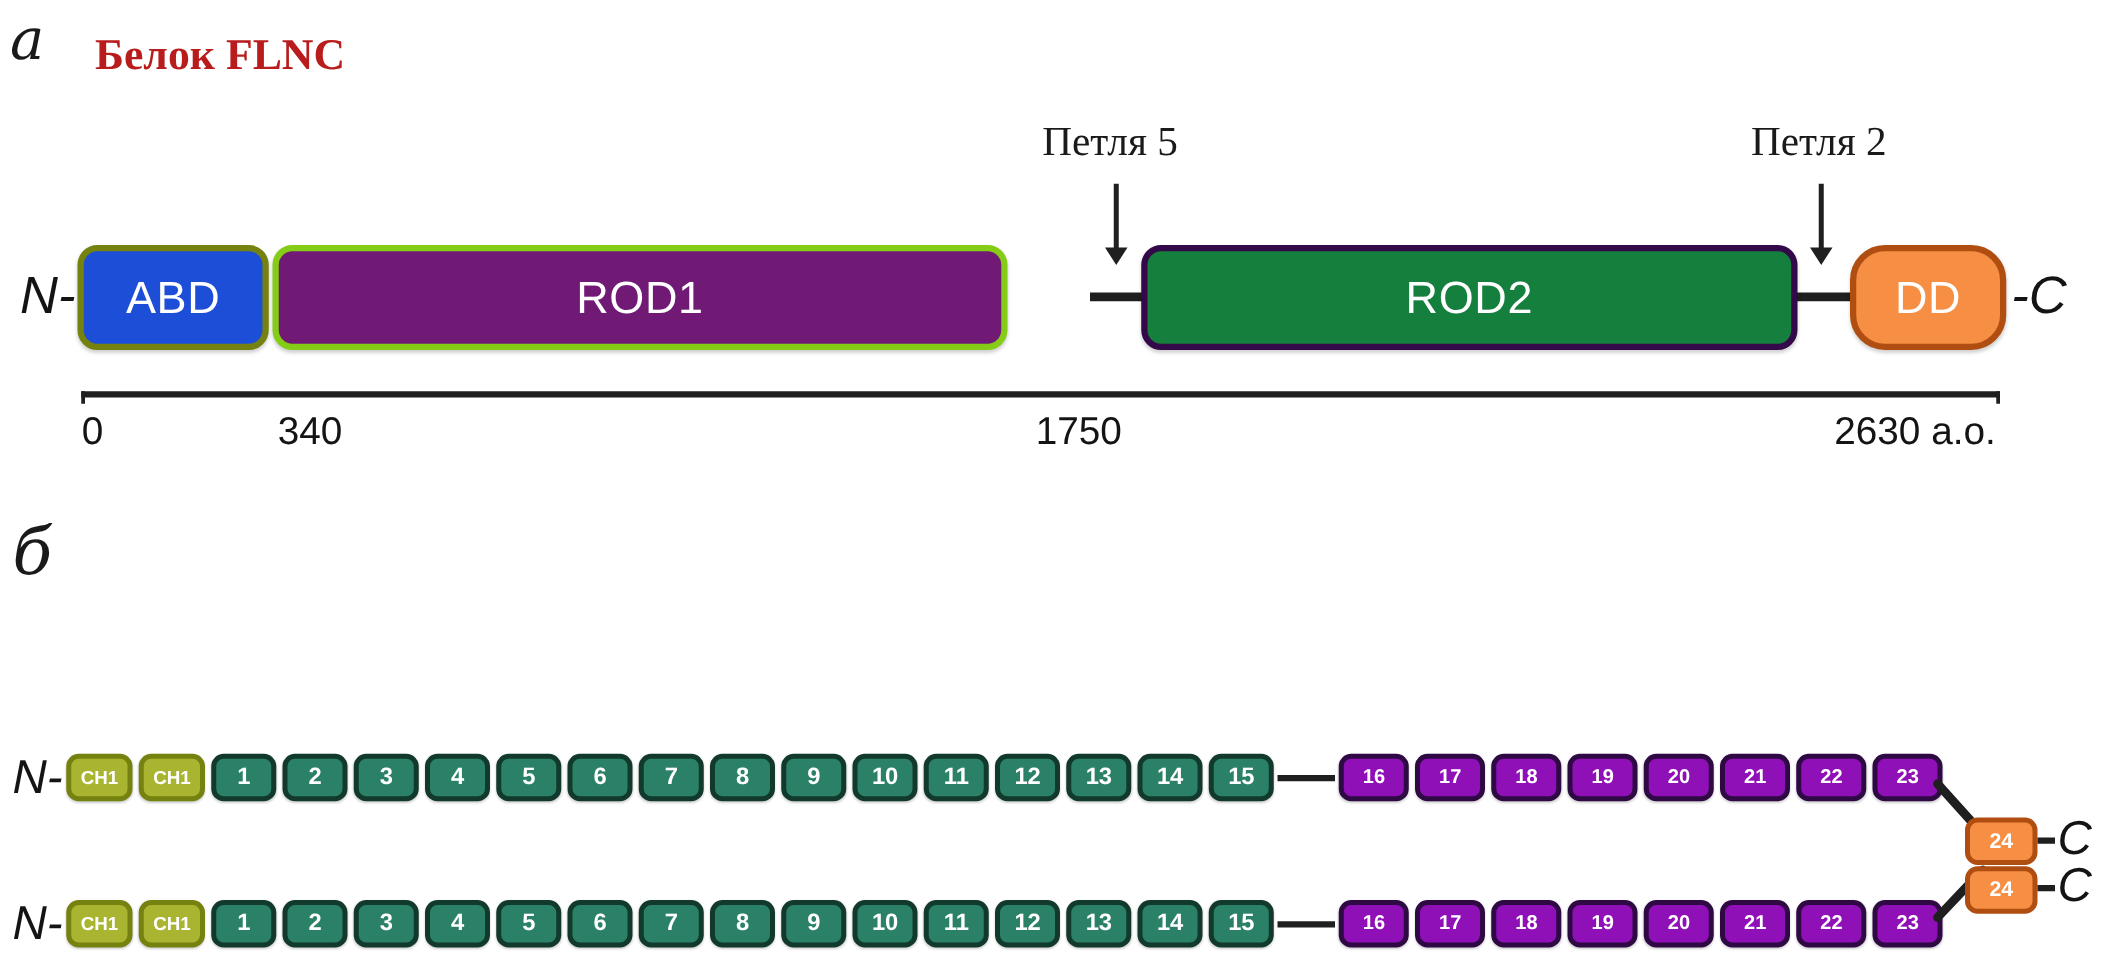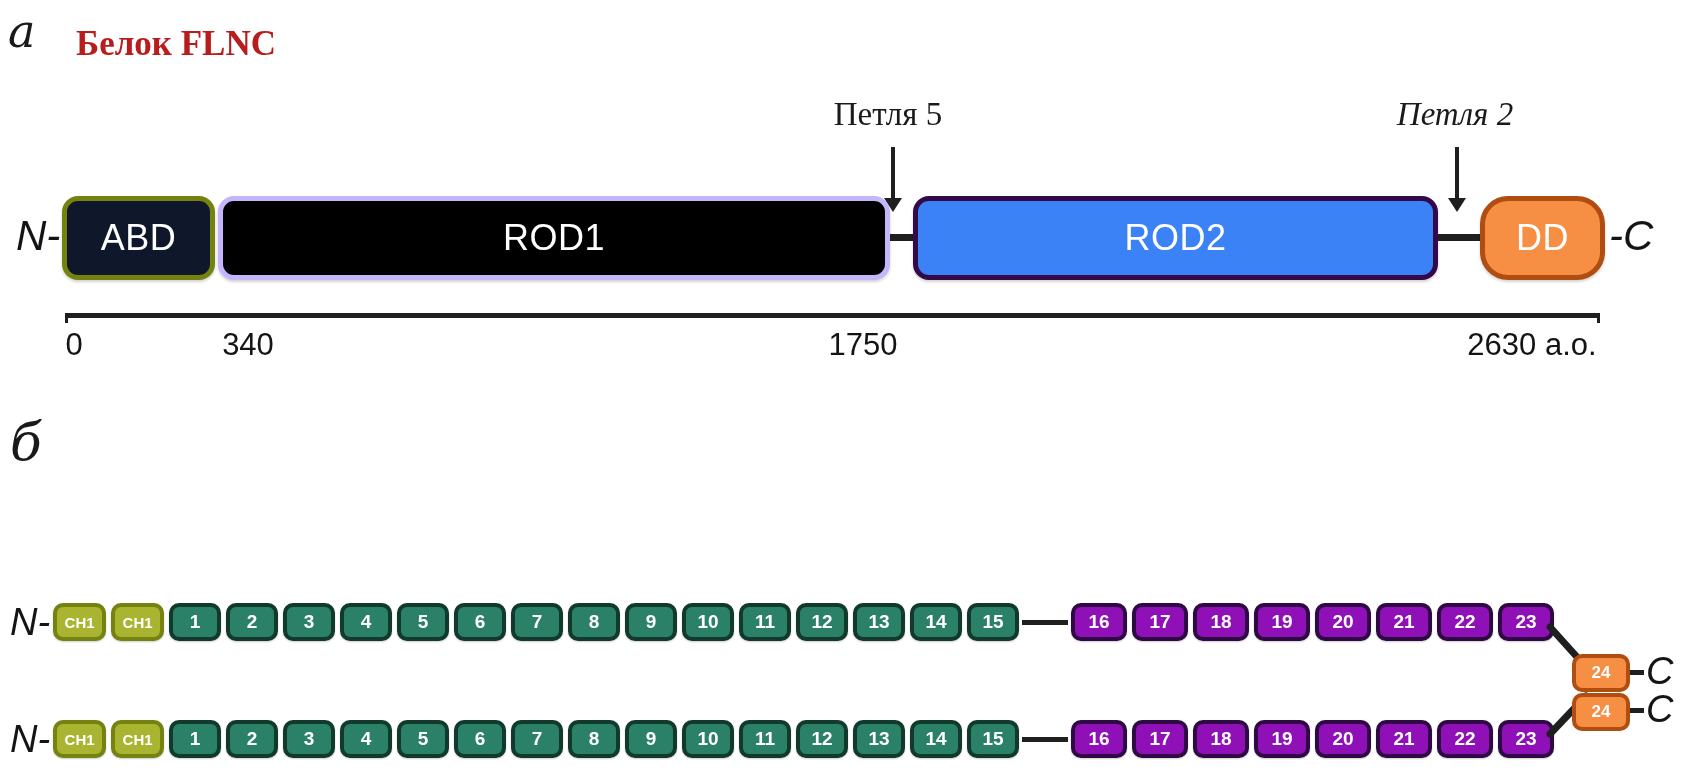--- a/index.html
+++ b/index.html
@@ -31,21 +31,21 @@
   }
   .chain-row .terminus{font-size:38px;line-height:38px;margin-right:-2px;}
   .repeat{display:contents;}
   .dbox{
     height:38px;border-radius:10px;box-sizing:border-box;flex:none;
     display:flex;align-items:center;justify-content:center;
     color:#fff;font-weight:bold;box-shadow:0 1px 2px rgba(0,0,0,.2);
   }
   .dbox.ch{width:53px;background:#a9b530;border:4px solid #76820f;font-size:15px;}
   .dbox.teal{width:52px;background:#2b8168;border:4px solid #123a2c;font-size:19px;}
-  .dbox.purple{width:56px;background:#9010b8;border:4px solid #2f0944;font-size:19px;}
+  .dbox.purple{width:56px;background:#9010b8;border:4px solid #2f0944;font-size:16px;}
   .conn-b{width:46px;height:5px;background:#1f1f1f;flex:none;margin:0 -2px;}
   .dd-box{
     position:absolute;left:1572px;width:58px;height:38px;border-radius:10px;box-sizing:border-box;
     background:#f68e43;border:4px solid #b04d10;color:#fff;font-weight:bold;font-size:17px;
     display:flex;align-items:center;justify-content:center;
   }
   .c-dash{position:absolute;left:1630px;width:14px;height:5px;background:#1f1f1f;}
   .c-label{position:absolute;left:1646px;font-size:38px;line-height:38px;}
   svg.overlay{position:absolute;left:0;top:0;pointer-events:none;}
 </style>
@@ -53,37 +53,37 @@
 <body>
 
 <div id="canvas">
 
   <div class="abs panel-letter" style="left:8px;top:4px;font-size:46px;">а</div>
   <div class="abs panel-title" style="left:76px;top:24px;font-size:35px;">Белок FLNC</div>
 
   <div class="loop-label" style="left:888px;">Петля 5</div>
   <div class="arrow-line" style="left:893px;"></div>
   <div class="arrow-head" style="left:893px;"></div>
-  <div class="loop-label" style="left:1455px;font-style:italic;">Петля 2</div>
+  <div class="loop-label" style="left:1455px;">Петля 2</div>
   <div class="arrow-line" style="left:1457px;"></div>
   <div class="arrow-head" style="left:1457px;"></div>
 
   <div class="abs terminus" style="left:16px;top:212px;font-size:42px;">N-</div>
   <div class="abs terminus" style="left:1609px;top:212px;font-size:42px;">-C</div>
 
   <div class="conn-a" style="left:872px;width:48px;"></div>
   <div class="conn-a" style="left:1432px;width:56px;"></div>
 
-  <div class="domain-box" style="left:62px;width:153px;background:#0f172a;border:5px solid #76820f;">
+  <div class="domain-box" style="left:62px;width:153px;background:#1d4ed8;border:5px solid #76820f;">
     <span>ABD</span>
   </div>
-  <div class="domain-box" style="left:218px;width:672px;background:#000000;border:5px solid #c4b5fd;">
+  <div class="domain-box" style="left:218px;width:588px;background:#701a75;border:5px solid #84cc16;">
     <span>ROD1</span>
   </div>
-  <div class="domain-box" style="left:913px;width:525px;background:#3b82f6;border:5px solid #33094a;">
+  <div class="domain-box" style="left:913px;width:525px;background:#15803d;border:5px solid #33094a;">
     <span>ROD2</span>
   </div>
   <div class="domain-box" style="left:1480px;width:125px;border-radius:28px;background:#f68e43;border:5px solid #b04d10;">
     <span>DD</span>
   </div>
 
   <div class="scale-bracket"></div>
   <div class="scale-tick" style="left:74px;">0</div>
   <div class="scale-tick" style="left:248px;">340</div>
   <div class="scale-tick" style="left:863px;">1750</div>

